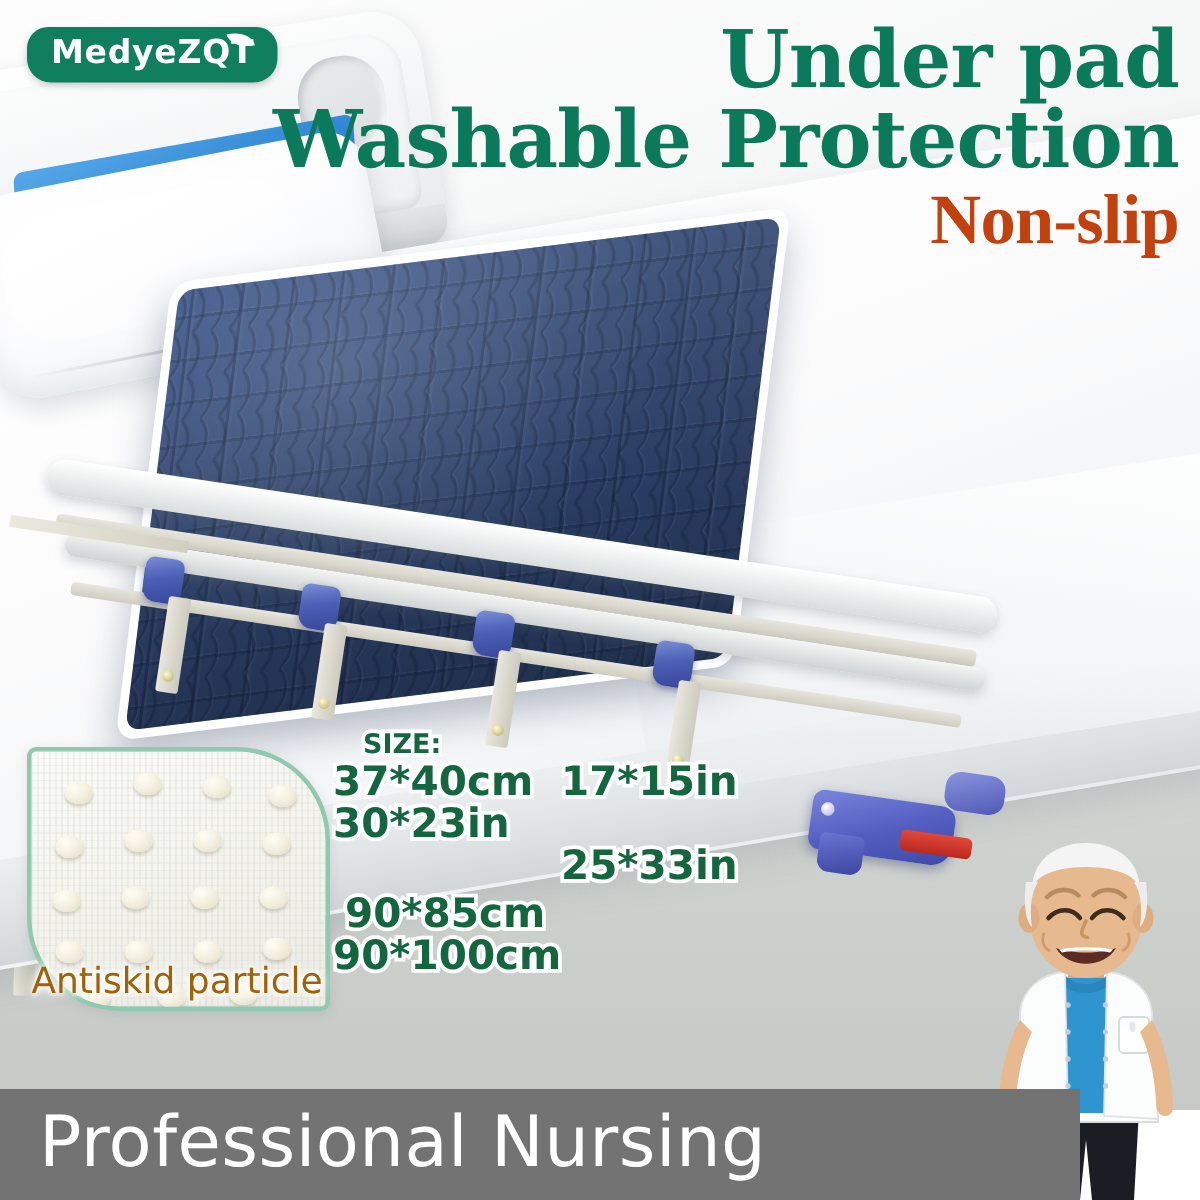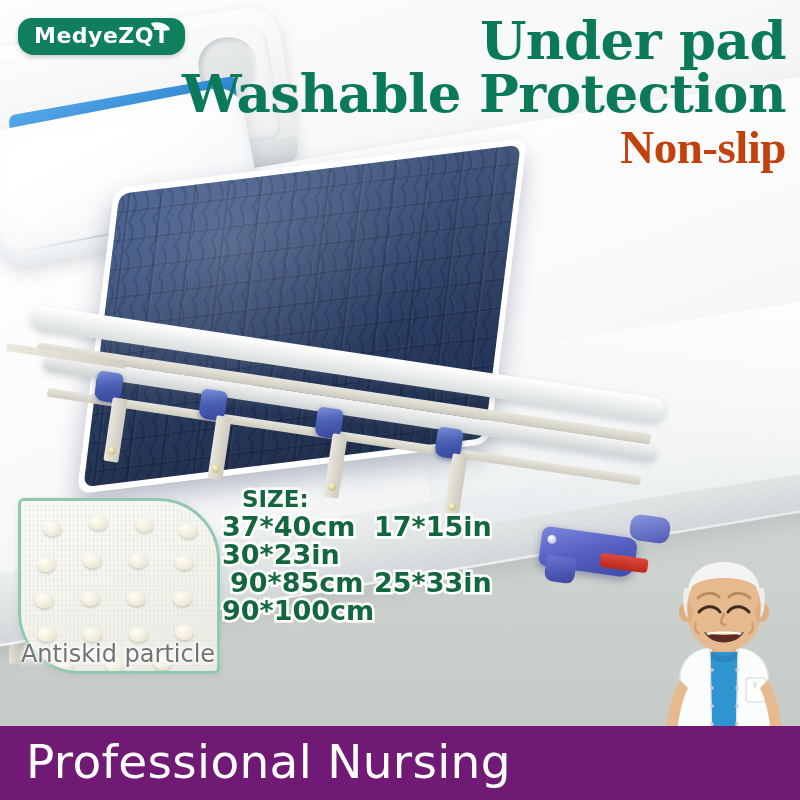--- a/index.html
+++ b/index.html
@@ -281,27 +281,27 @@
   
   .size-block{
     position:absolute;left:222px;top:488px;
     font-family:"DejaVu Sans",sans-serif;
     font-weight:700;
     color:#14663f;
     line-height:1.04;
     -webkit-text-stroke:5px #ffffff;
     paint-order:stroke fill;
   }
-  .size-title{font-size:23px;display:block;margin-bottom:1px;padding-left:20px;}
+  .size-title{font-size:18px;display:block;margin-bottom:1px;padding-left:20px;}
   .size-row{
     display:flex;font-size:27px;white-space:nowrap;
   }
   .size-cm{width:152px;display:inline-block;}
   .size-in{display:inline-block;}
-  .size-row.indent .size-cm{padding-left:8px;width:144px;}
+  .size-row.indent .size-cm{padding-left:8px;width:144px;margin-top:32px;}
 
   
   .inset{
     position:absolute;left:18px;top:498px;width:196px;height:170px;
   }
   .inset-frame{
     position:absolute;left:0;top:0;width:100%;height:100%;
     border:3px solid #8fc9b0;
     border-radius:6px 62px 6px 62px;
     overflow:hidden;
@@ -318,33 +318,33 @@
   .dots{position:absolute;left:0;top:0;width:100%;height:100%;}
   .dot{
     position:absolute;width:19px;height:15px;border-radius:50%;
     background:radial-gradient(ellipse at 35% 28%,#fffdf4 0%,#f5f1e2 45%,#e3dcc6 100%);
     box-shadow:0 2px 2px rgba(150,145,125,.35);
   }
   .inset-label{
     position:absolute;left:2px;top:142px;width:100%;
     font-family:"DejaVu Sans",sans-serif;
     font-size:24px;font-weight:400;
-    color:#737373;
+    color:#a16207;
     text-align:center;
     white-space:nowrap;
     text-shadow:0 0 4px #fff,0 0 7px #fff,0 0 10px #fff,0 1px 3px #fff;
   }
 
   
   .person{position:absolute;left:636px;top:552px;width:176px;height:248px;}
 
   
   .banner{
-    position:absolute;left:0;bottom:0;width:800px;height:74px;
-    background:#701a75;
+    position:absolute;left:0;bottom:0;width:720px;height:74px;
+    background:#737373;
   }
   .banner-text{
     position:absolute;left:26px;top:50%;transform:translateY(-52%);
     color:#ffffff;
     font-family:"DejaVu Sans",sans-serif;
     font-size:47px;font-weight:400;
     letter-spacing:.3px;
     white-space:nowrap;
   }
 </style>

